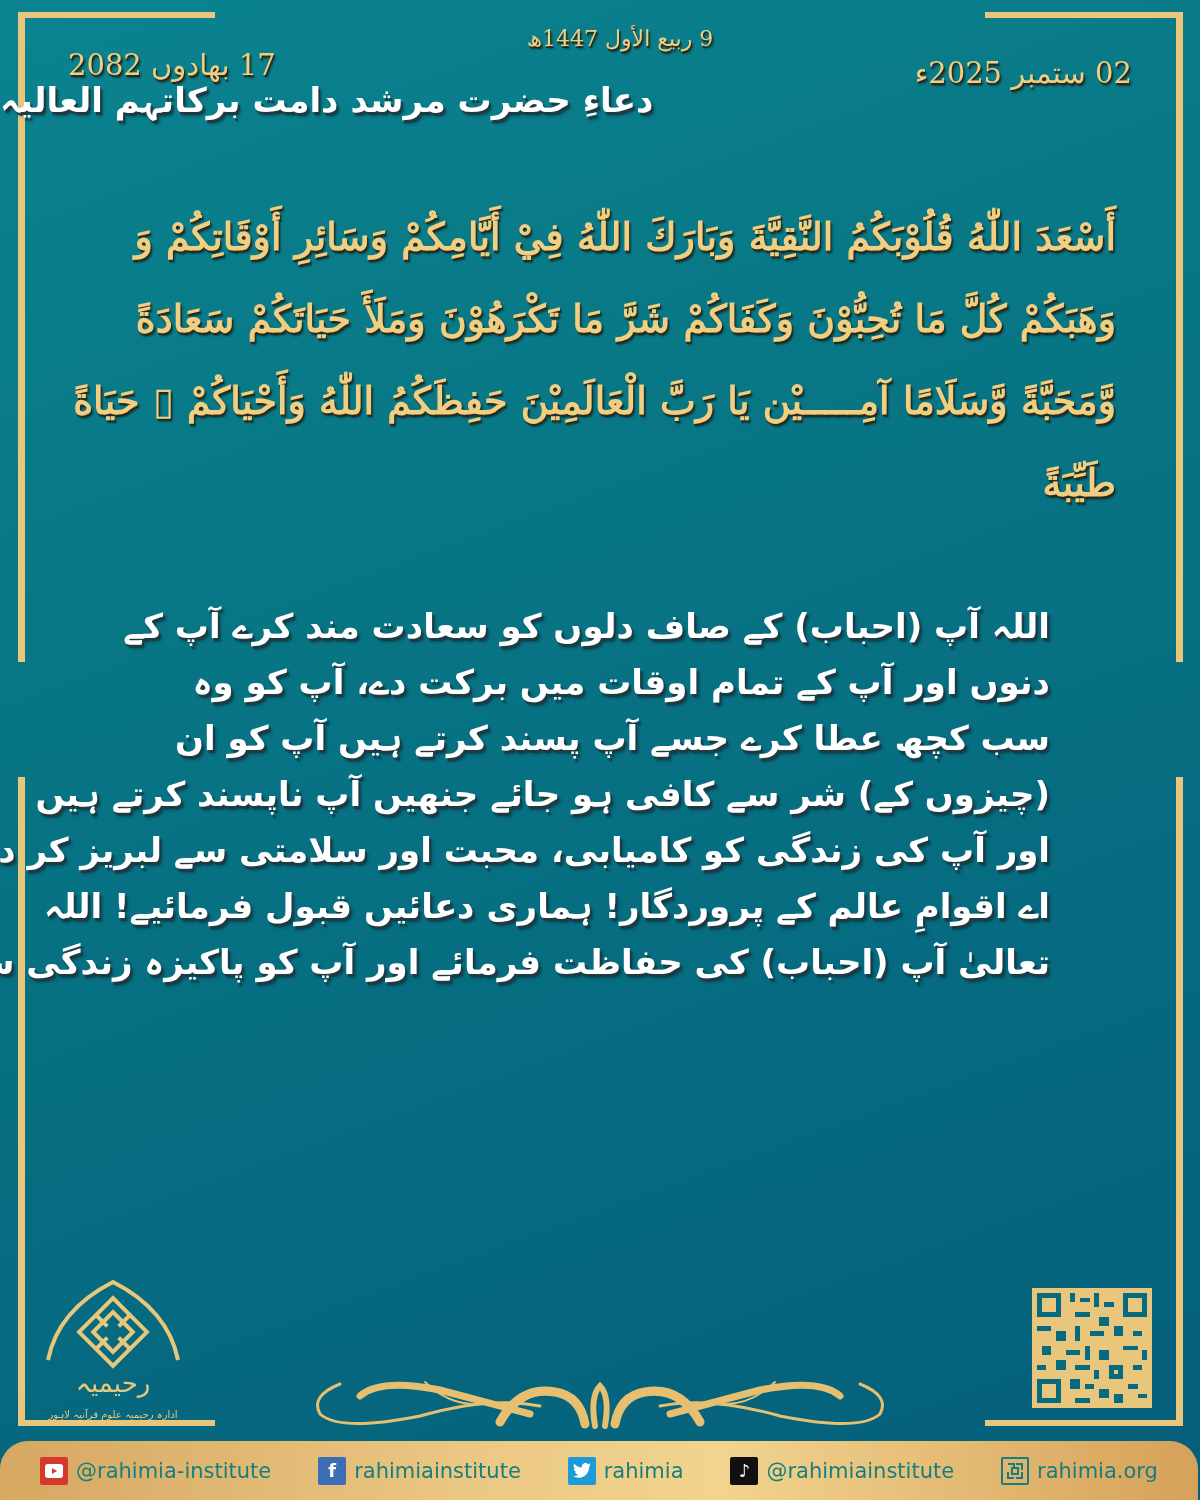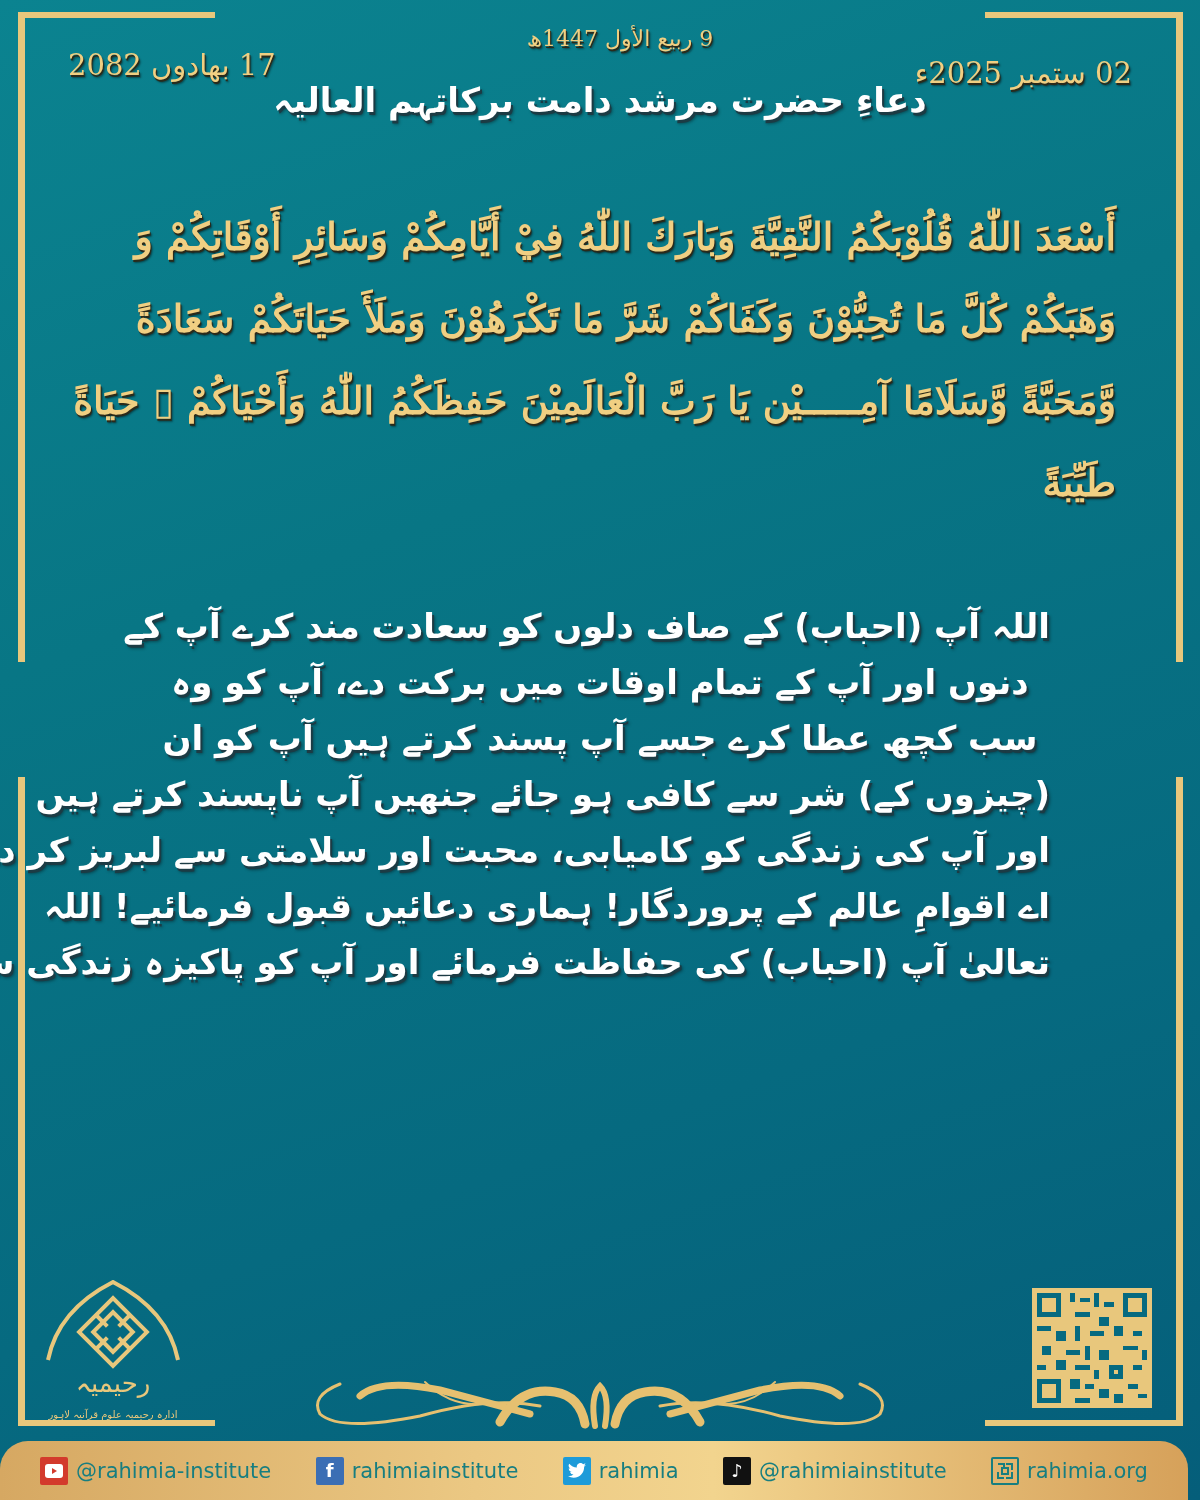--- a/index.html
+++ b/index.html
@@ -18,42 +18,42 @@
     text-shadow: 2px 3px 0 #1c3b44, 3px 4px 3px rgba(0,0,0,0.35);
   }
   .date {
     position: absolute; top: 48px; font-family: "DejaVu Serif", serif;
     font-size: 29px; direction: rtl; white-space: nowrap;
   }
   #date-right { right: 68px; margin-top: 8px; }
   #date-left { left: 68px; }
   #date-center { left: 0; right: 0; top: 26px; text-align: center; font-size: 22px; padding-left: 40px; }
   #page-title {
-    position: absolute; top: 80px; left: 0; right: 0; text-align: center;
+    position: absolute; top: 80px; left: 0; right: 0; text-align: left;
     direction: rtl; font-size: 34px; font-weight: bold;
   }
   #arabic-dua {
     position: absolute; top: 196px; left: 84px; right: 84px;
     direction: rtl; text-align: right;
     font-family: "DejaVu Serif", serif; font-size: 38px; font-weight: bold;
     line-height: 82px;
   }
   #arabic-dua .ar-line { display: block; white-space: nowrap; }
   #urdu-translation {
     position: absolute; top: 598px; left: 150px; right: 150px;
-    direction: rtl; text-align: center;
+    direction: rtl; 
     font-family: "DejaVu Sans", sans-serif; font-size: 34px; font-weight: bold;
     line-height: 56px;
   }
   #urdu-translation .ur-line { display: block; white-space: nowrap; }
   #logo { position: absolute; left: 38px; top: 1280px; width: 150px; height: 150px; }
   #qr-code { position: absolute; left: 1032px; top: 1288px; width: 120px; height: 120px; }
   #ornament { position: absolute; left: 300px; top: 1366px; width: 600px; height: 70px; }
   #footer {
-    position: absolute; left: 0; right: 12px; top: 1441px; height: 59px;
+    position: absolute; left: 0; right: 2px; top: 1441px; height: 59px;
     background: linear-gradient(90deg, #d6a862 0%, #ebc883 40%, #f2d48e 60%, #d6a15a 100%);
     border-radius: 28px 28px 0 0;
     display: flex; align-items: center; justify-content: space-between;
     padding: 0 40px 0 40px; box-sizing: border-box;
   }
   .social {
     display: flex; align-items: center; gap: 8px;
     font-family: "DejaVu Sans", sans-serif; font-size: 21px; color: #177e80;
     white-space: nowrap;
   }

